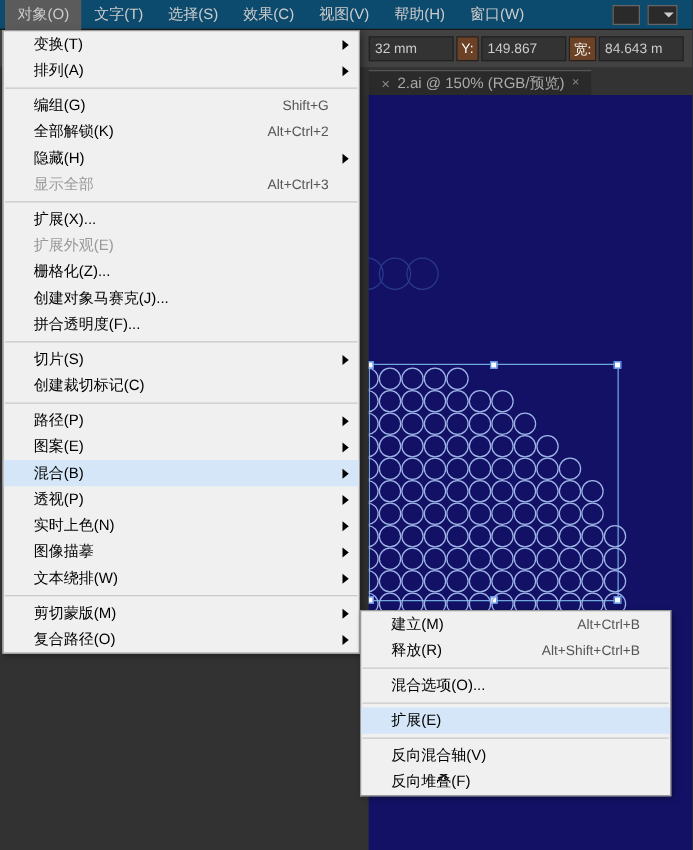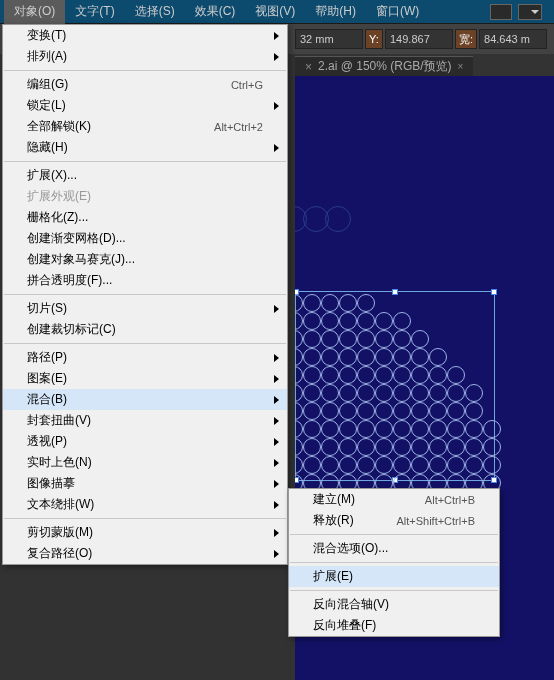--- a/index.html
+++ b/index.html
@@ -24,21 +24,21 @@
 .c{position:absolute;border:1px solid #9db4e6;border-radius:50%;width:18px;height:18px}
 .top-circles{position:absolute;top:130px;left:-10px;display:flex}
 .tc{border:1px solid #2a3a8a;border-radius:50%;width:26px;height:26px;margin-left:-4px}
 .dropdown{position:absolute;top:24px;left:2px;width:286px;background:#f0f0f0;border:1px solid #999;box-shadow:2px 2px 6px rgba(0,0,0,.4);z-index:10}
 .menu-item{height:21px;display:flex;align-items:center;padding:0 24px;color:#000;position:relative}
 .menu-item.disabled{color:#999}
 .menu-item.highlight{background:#d4e6f7}
 .menu-item .shortcut{margin-left:auto;color:#555;font-size:11px}
 .menu-item .arrow{position:absolute;right:8px;width:0;height:0;border-top:4px solid transparent;border-bottom:4px solid transparent;border-left:5px solid #000}
 .sep{height:1px;background:#c8c8c8;margin:3px 1px}
-.submenu{position:absolute;top:488px;left:288px;width:212px;background:#f0f0f0;border:1px solid #999;box-shadow:2px 2px 6px rgba(0,0,0,.4);z-index:11}
+.submenu{position:absolute;top:488px;left:288px;width:249px;background:#f0f0f0;border:1px solid #999;box-shadow:2px 2px 6px rgba(0,0,0,.4);z-index:11}
 </style>
 </head>
 <body>
 
 <div class="menubar">
   <div class="menubar-item active">对象(O)</div>
   <div class="menubar-item">文字(T)</div>
   <div class="menubar-item">选择(S)</div>
   <div class="menubar-item">效果(C)</div>
   <div class="menubar-item">视图(V)</div>
@@ -198,48 +198,45 @@
       <span>变换(T)</span>
       <span class="arrow"></span>
     </div>
     <div class="menu-item">
       <span>排列(A)</span>
       <span class="arrow"></span>
     </div>
     <div class="sep"></div>
     <div class="menu-item">
       <span>编组(G)</span>
-      <span class="shortcut">Ctrl+G</span>
-    </div>
-    <div class="menu-item">
-      <span>锁定(L)</span>
-      <span class="arrow"></span>
+      <span class="shortcut">Shift+G</span>
     </div>
     <div class="menu-item">
       <span>全部解锁(K)</span>
       <span class="shortcut">Alt+Ctrl+2</span>
     </div>
     <div class="menu-item">
       <span>隐藏(H)</span>
       <span class="arrow"></span>
     </div>
+    <div class="menu-item disabled">
+      <span>显示全部</span>
+      <span class="shortcut">Alt+Ctrl+3</span>
+    </div>
     <div class="sep"></div>
     <div class="menu-item">
       <span>扩展(X)...</span>
     </div>
     <div class="menu-item disabled">
       <span>扩展外观(E)</span>
     </div>
     <div class="menu-item">
       <span>栅格化(Z)...</span>
     </div>
     <div class="menu-item">
-      <span>创建渐变网格(D)...</span>
-    </div>
-    <div class="menu-item">
       <span>创建对象马赛克(J)...</span>
     </div>
     <div class="menu-item">
       <span>拼合透明度(F)...</span>
     </div>
     <div class="sep"></div>
     <div class="menu-item">
       <span>切片(S)</span>
       <span class="arrow"></span>
     </div>
@@ -253,24 +250,20 @@
     </div>
     <div class="menu-item">
       <span>图案(E)</span>
       <span class="arrow"></span>
     </div>
     <div class="menu-item highlight">
       <span>混合(B)</span>
       <span class="arrow"></span>
     </div>
     <div class="menu-item">
-      <span>封套扭曲(V)</span>
-      <span class="arrow"></span>
-    </div>
-    <div class="menu-item">
       <span>透视(P)</span>
       <span class="arrow"></span>
     </div>
     <div class="menu-item">
       <span>实时上色(N)</span>
       <span class="arrow"></span>
     </div>
     <div class="menu-item">
       <span>图像描摹</span>
       <span class="arrow"></span>

